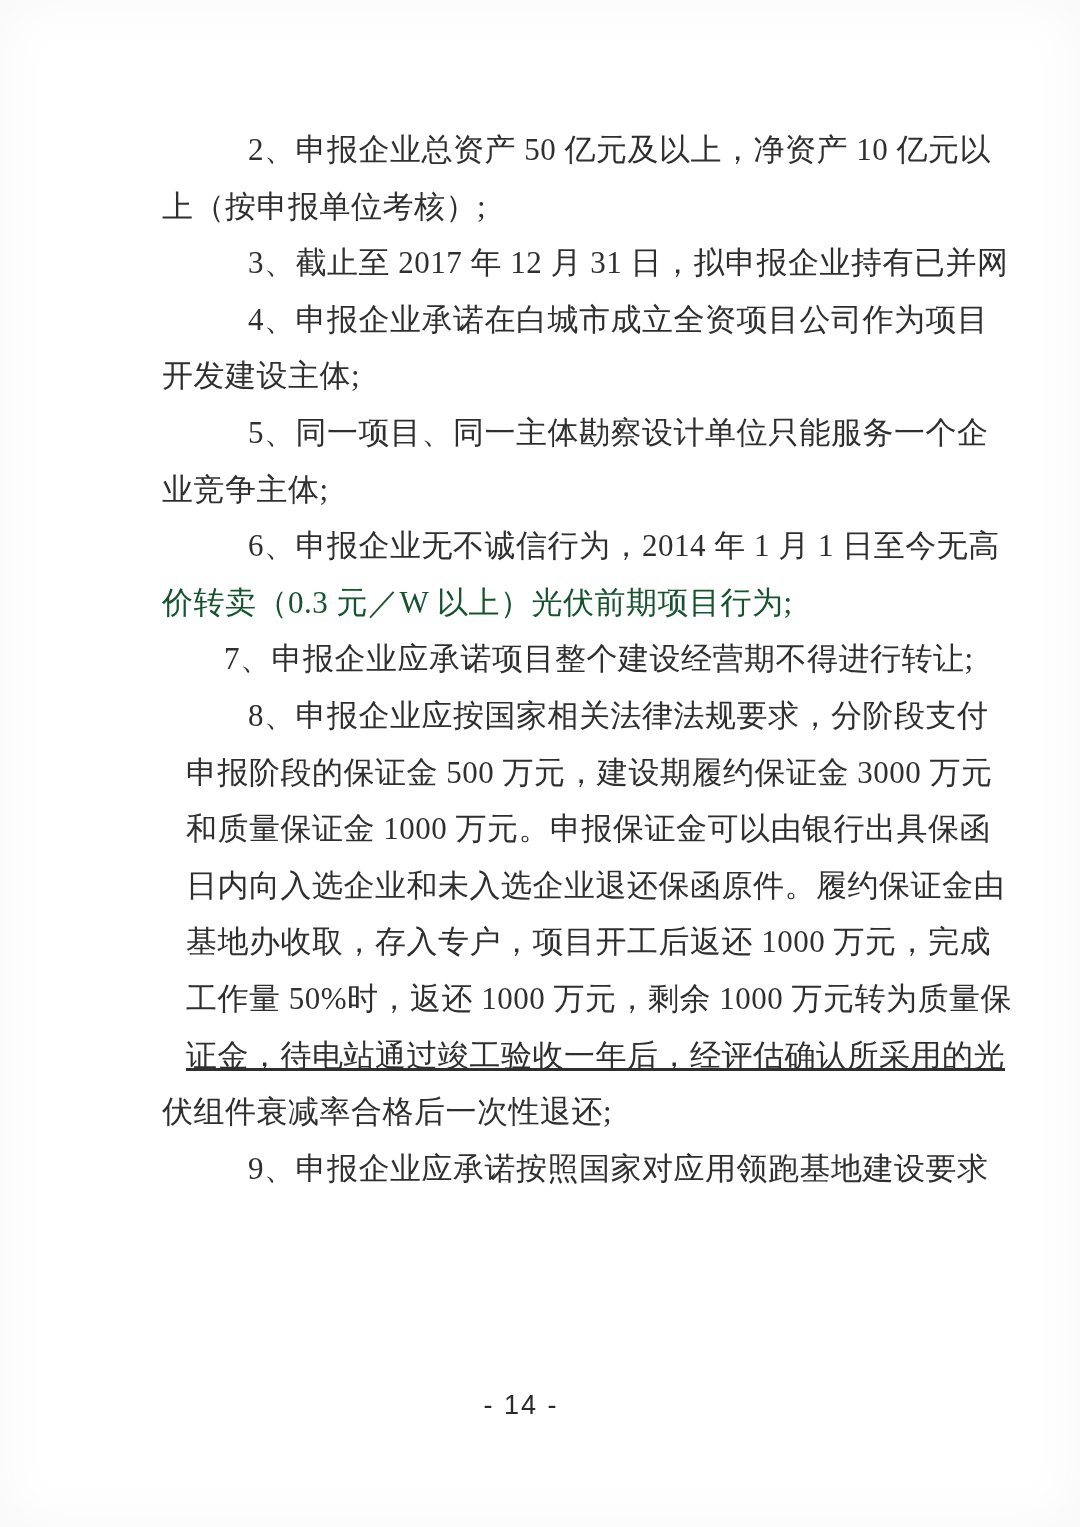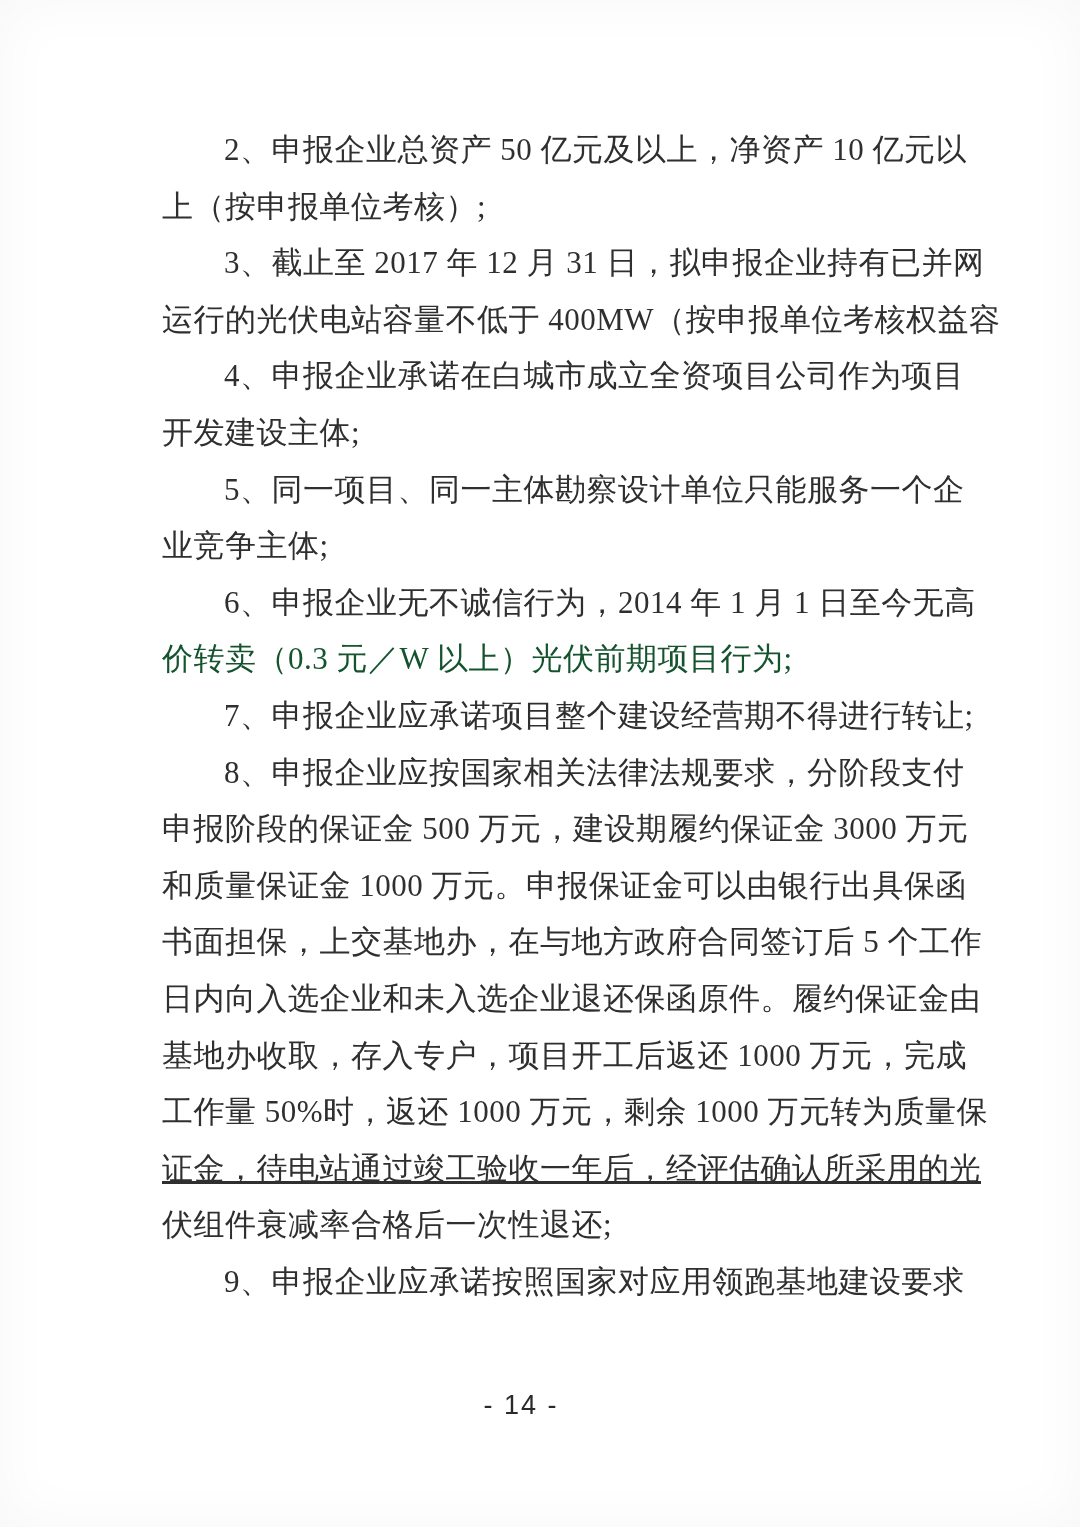--- a/index.html
+++ b/index.html
@@ -31,20 +31,21 @@
     font-size: 31px;
     line-height: 56.6px;
     height: 56.6px;
     color: #2f2f2f;
     text-align: justify;
     white-space: nowrap;
     letter-spacing: 0.5px;
   }
   .line.justify {
     text-align-last: justify;
+    margin-left: 24px;
   }
   .line.indent {
     text-indent: 62px;
   }
   .footer {
     position: absolute;
     top: 1390px;
     left: 0;
     width: 1042px; 
     text-align: center;
@@ -56,32 +57,30 @@
 </style>
 </head>
 <body>
 
 <div class="page-surface"></div>
 
 <div class="content" id="content">
     <div class="line indent justify" style="color: rgb(47, 47, 47);">2、申报企业总资产 50 亿元及以上，净资产 10 亿元以</div>
     <div class="line" style="color: rgb(47, 47, 47);">上（按申报单位考核）;</div>
     <div class="line indent justify" style="color: rgb(47, 47, 47);">3、截止至 2017 年 12 月 31 日，拟申报企业持有已并网</div>
-    <div class="line justify" style="color: rgb(47, 47, 47);">运行的光伏电站容量不低于 400MW（按申报单位考核权益容</div>
     <div class="line indent justify" style="color: rgb(47, 47, 47);">4、申报企业承诺在白城市成立全资项目公司作为项目</div>
     <div class="line" style="color: rgb(47, 47, 47);">开发建设主体;</div>
     <div class="line indent justify" style="color: rgb(47, 47, 47);">5、同一项目、同一主体勘察设计单位只能服务一个企</div>
     <div class="line" style="color: rgb(47, 47, 47);">业竞争主体;</div>
     <div class="line indent justify" style="color: rgb(47, 47, 47);">6、申报企业无不诚信行为，2014 年 1 月 1 日至今无高</div>
     <div class="line" style="color: #14532d;">价转卖（0.3 元／W 以上）光伏前期项目行为;</div>
     <div class="line indent" style="color: rgb(47, 47, 47);">7、申报企业应承诺项目整个建设经营期不得进行转让;</div>
     <div class="line indent justify" style="color: rgb(47, 47, 47);">8、申报企业应按国家相关法律法规要求，分阶段支付</div>
     <div class="line justify" style="color: rgb(47, 47, 47);">申报阶段的保证金 500 万元，建设期履约保证金 3000 万元</div>
     <div class="line justify" style="color: rgb(47, 47, 47);">和质量保证金 1000 万元。申报保证金可以由银行出具保函</div>
-    <div class="line justify" style="color: rgb(47, 47, 47);">书面担保，上交基地办，在与地方政府合同签订后 5 个工作</div>
     <div class="line justify" style="color: rgb(47, 47, 47);">日内向入选企业和未入选企业退还保函原件。履约保证金由</div>
     <div class="line justify" style="color: rgb(47, 47, 47);">基地办收取，存入专户，项目开工后返还 1000 万元，完成</div>
     <div class="line justify" style="color: rgb(47, 47, 47);">工作量 50%时，返还 1000 万元，剩余 1000 万元转为质量保</div>
     <div class="line justify" style="color: rgb(47, 47, 47); text-decoration: underline;">证金，待电站通过竣工验收一年后，经评估确认所采用的光</div>
     <div class="line" style="color: rgb(47, 47, 47);">伏组件衰减率合格后一次性退还;</div>
     <div class="line indent justify" style="color: rgb(47, 47, 47);">9、申报企业应承诺按照国家对应用领跑基地建设要求</div>
   </div>
 
 <div class="footer">- 14 -</div>
 

